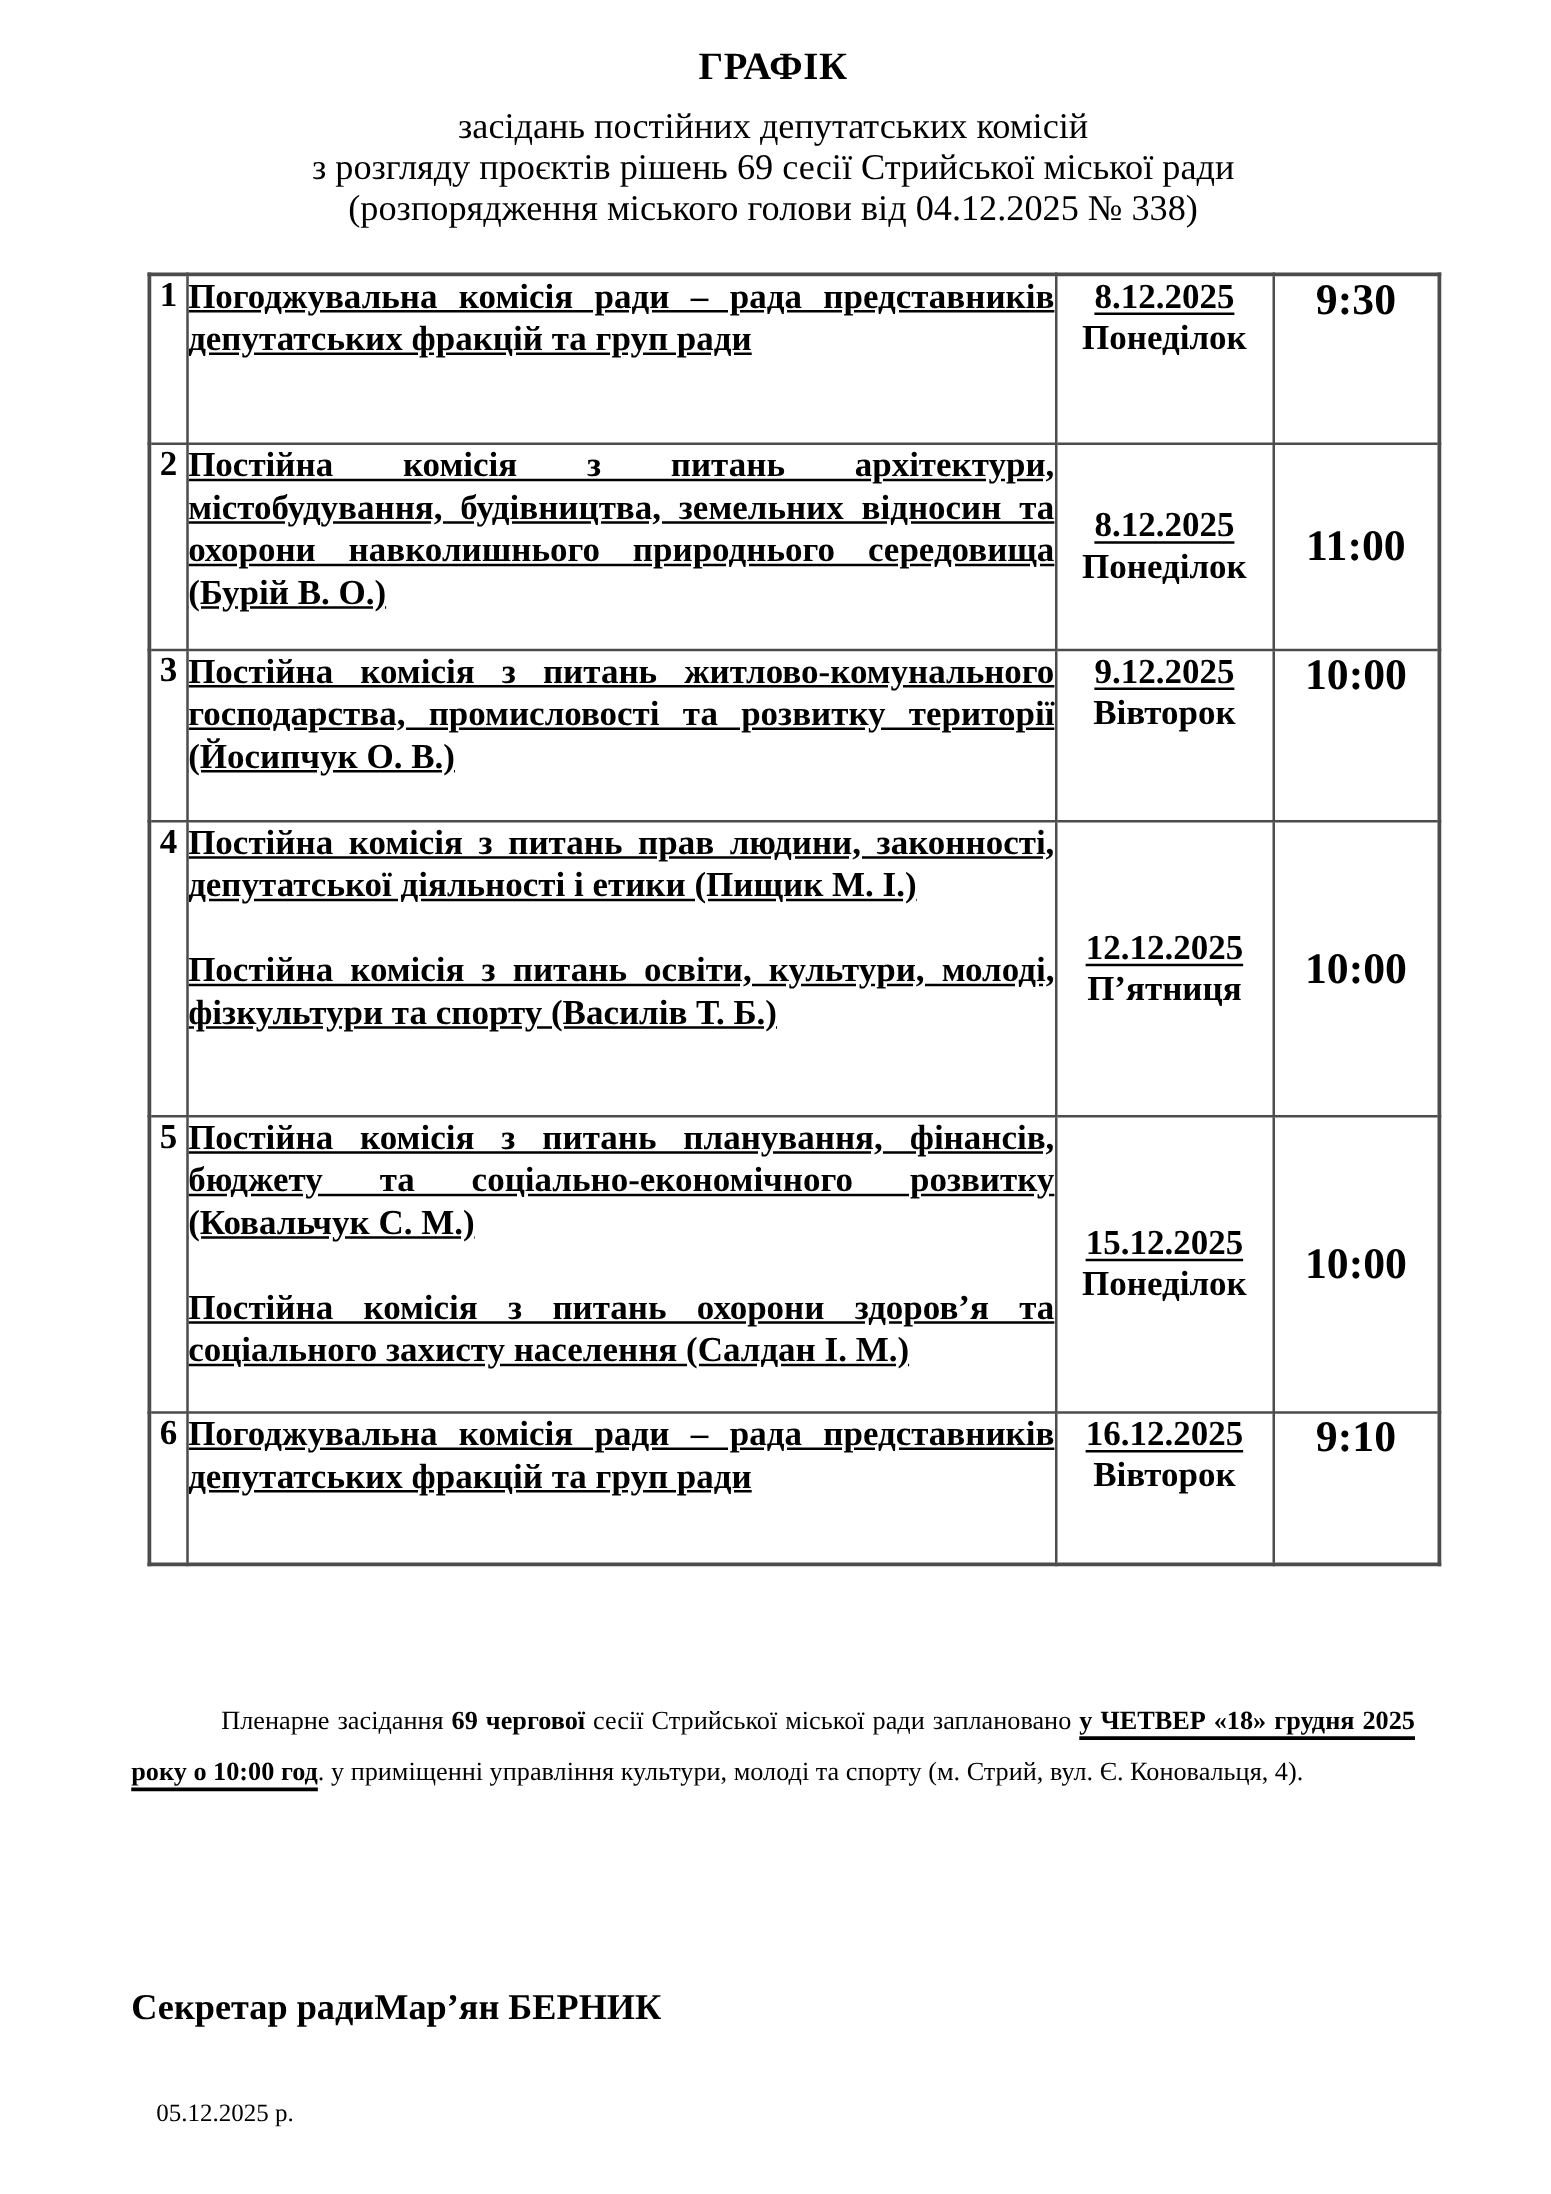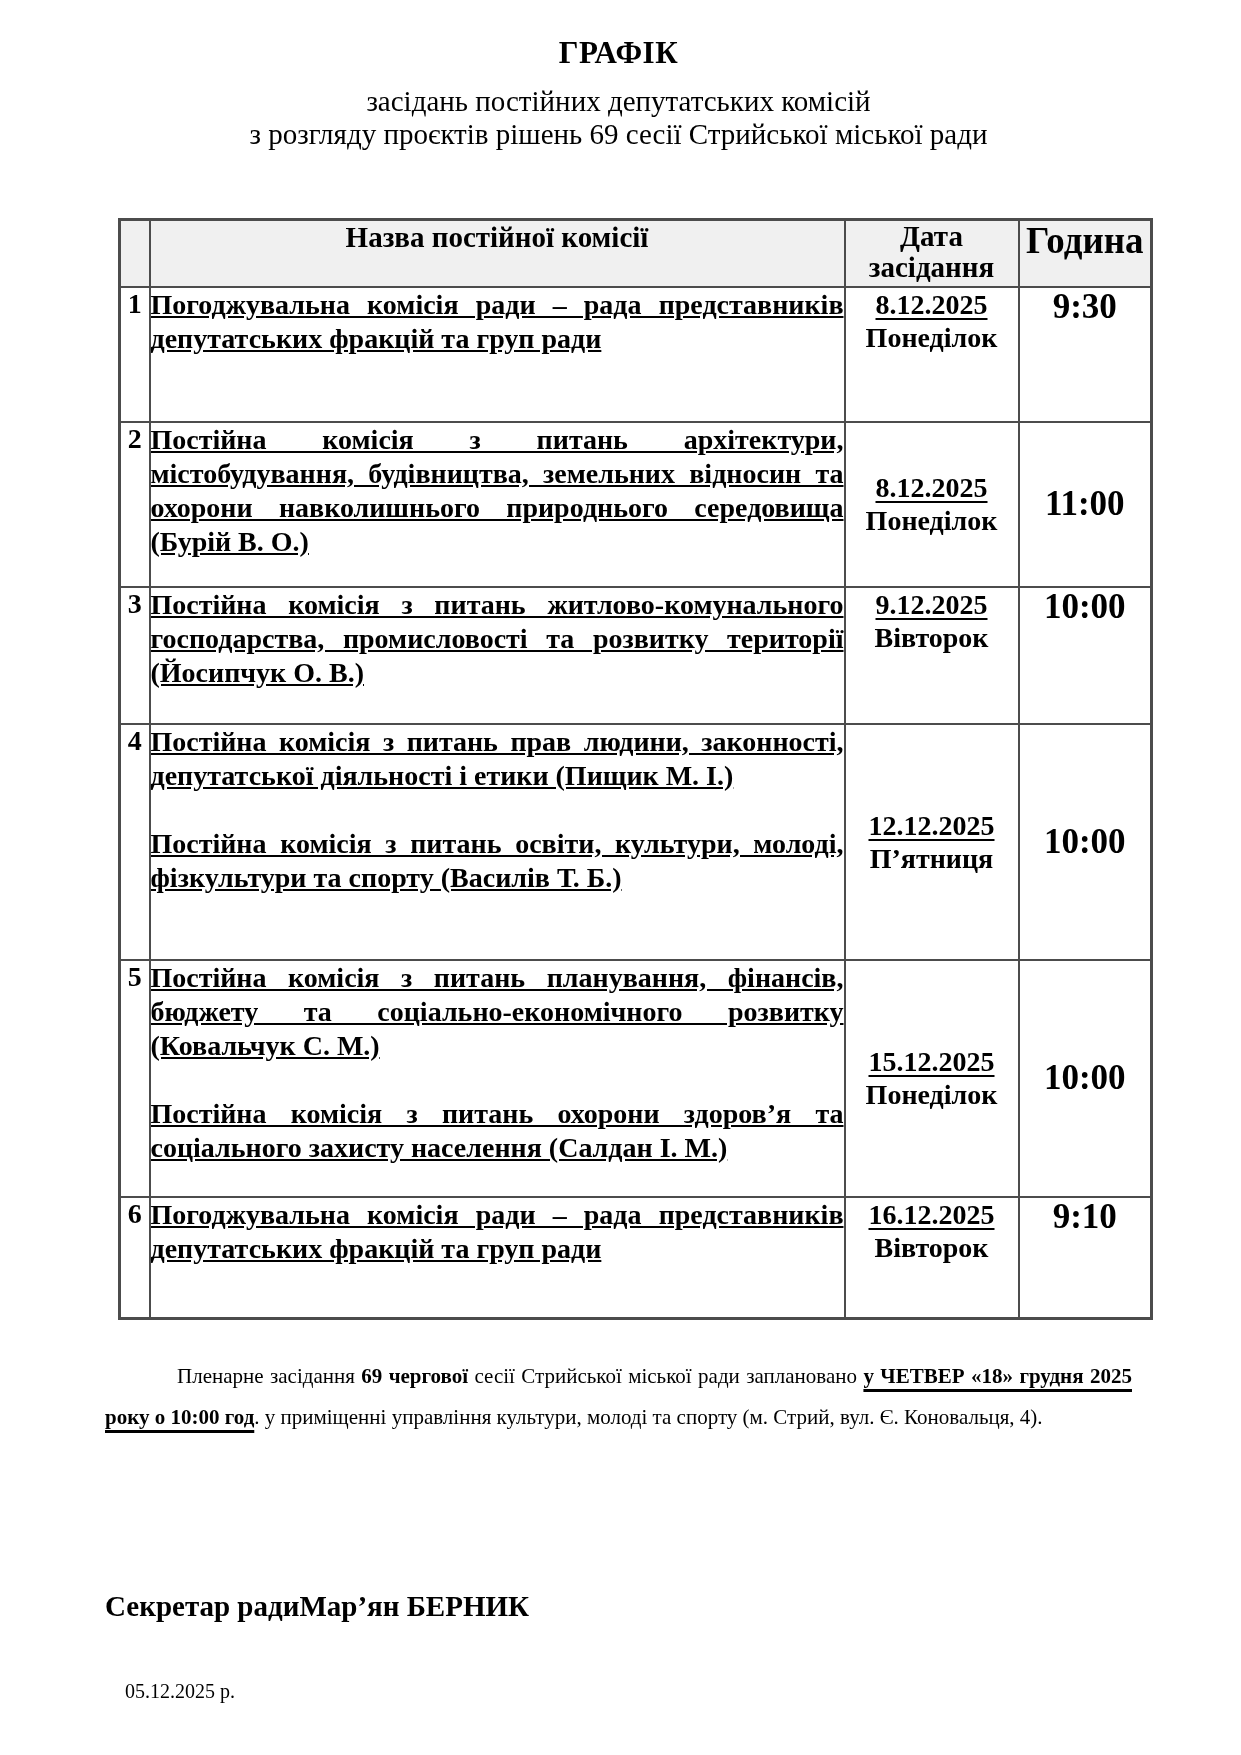--- a/index.html
+++ b/index.html
@@ -64,39 +64,31 @@
 </style>
 </head>
 <body>
 
 <div class="page">
 
   <div class="title-block">
     <div class="title-main">ГРАФІК</div>
     <div class="title-sub">засідань постійних депутатських комісій</div>
     <div class="title-sub">з розгляду проєктів рішень 69 сесії Стрийської міської ради</div>
+    <div class="title-sub">(розпорядження міського голови від 04.12.2025 № 338)</div>
   </div>
 
   <table class="schedule">
     <colgroup>
       <col class="c-num">
         <col class="c-name">
         <col class="c-date">
         <col class="c-hour">
     </colgroup>
     <tbody>
-        <tr class="h-head">
-      <th></th>
-      <th>Назва постійної комісії</th>
-      <th class="date-head">
-        <span>Дата</span><br>
-        <span>засідання</span>
-      </th>
-      <th class="hour-head">Година</th>
-    </tr>
 
     <tr class="h-r1">
       <td class="num">1</td>
       <td class="name">
         <p>Погоджувальна комісія ради – рада представників депутатських фракцій та груп ради</p>
       </td>
       <td class="date vtop">
         <span class="u-date">8.12.2025</span><br>
         <span>Понеділок</span>
       </td>

